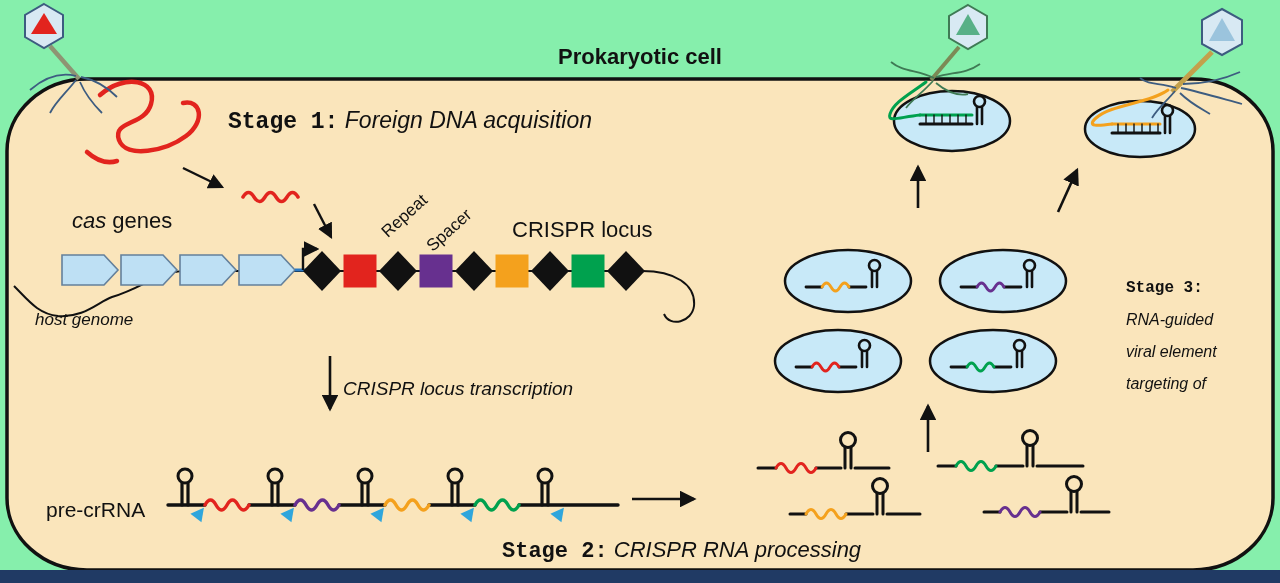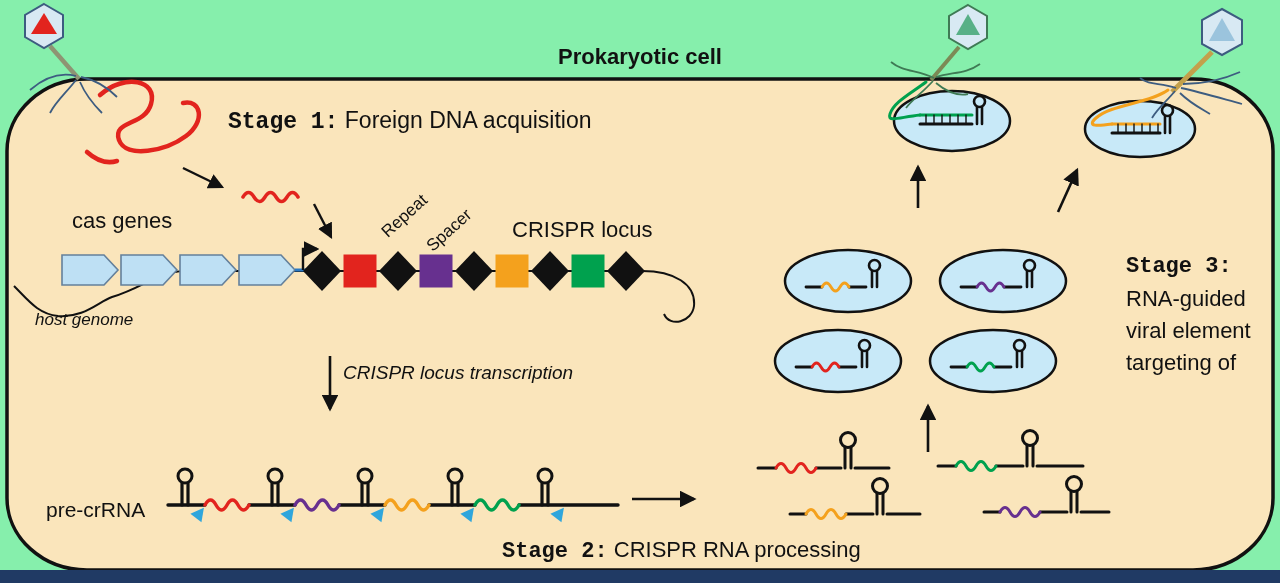--- a/index.html
+++ b/index.html
@@ -1,33 +1,33 @@
 <!DOCTYPE html>
 <html><head>
 <meta charset="utf-8">
 <style>
   html,body{margin:0;padding:0;background:#fff;}
   .canvas{position:relative;width:1280px;height:583px;background:#86efac;overflow:hidden;
           font-family:"Liberation Sans",sans-serif;color:#111;}
   .art{position:absolute;left:0;top:0;width:1280px;height:583px;}
   .lbl{position:absolute;white-space:nowrap;}
   .b{font-weight:bold;font-family:Liberation Mono, monospace;}
-  .it{}
+  .it{font-style:italic;}
   .title{left:0;right:0;text-align:center;top:44px;font-size:22px;font-weight:bold;}
   .stage1{left:228px;top:107px;font-size:23px;}
   .casgenes{left:72px;top:208px;font-size:22px;}
   .rot{transform-origin:0 100%;transform:rotate(-42deg);font-size:17px;}
   .repeat{left:391px;top:222px;}
   .spacer{left:436px;top:236px;}
   .locuslbl{left:512px;top:217px;font-size:22px;text-align:center;}
   .hostgen{left:35px;top:310px;font-size:17px;font-style:italic;}
-  .transc{left:343px;top:362px;font-size:19px;font-style:italic;}
+  .transc{left:343px;top:378px;font-size:19px;font-style:italic;}
   .precrrna{left:46px;top:498px;font-size:21px;}
   .stage2{left:502px;top:537px;font-size:22px;}
-  .stage3{left:1126px;top:251px;font-size:22px;line-height:32px;}
+  .stage3{left:1126px;top:272px;font-size:16px;line-height:32px;}
 </style>
 </head>
 <body>
 
 <div class="canvas">
 
 <svg class="art" viewBox="0 0 1280 583">
   <defs>
     <marker id="ah" viewBox="0 0 10 10" refX="8.5" refY="5" markerWidth="6.5" markerHeight="6.5" orient="auto-start-reverse">
       <path d="M0,0 L10,5 L0,10 Z" fill="#111"></path>

